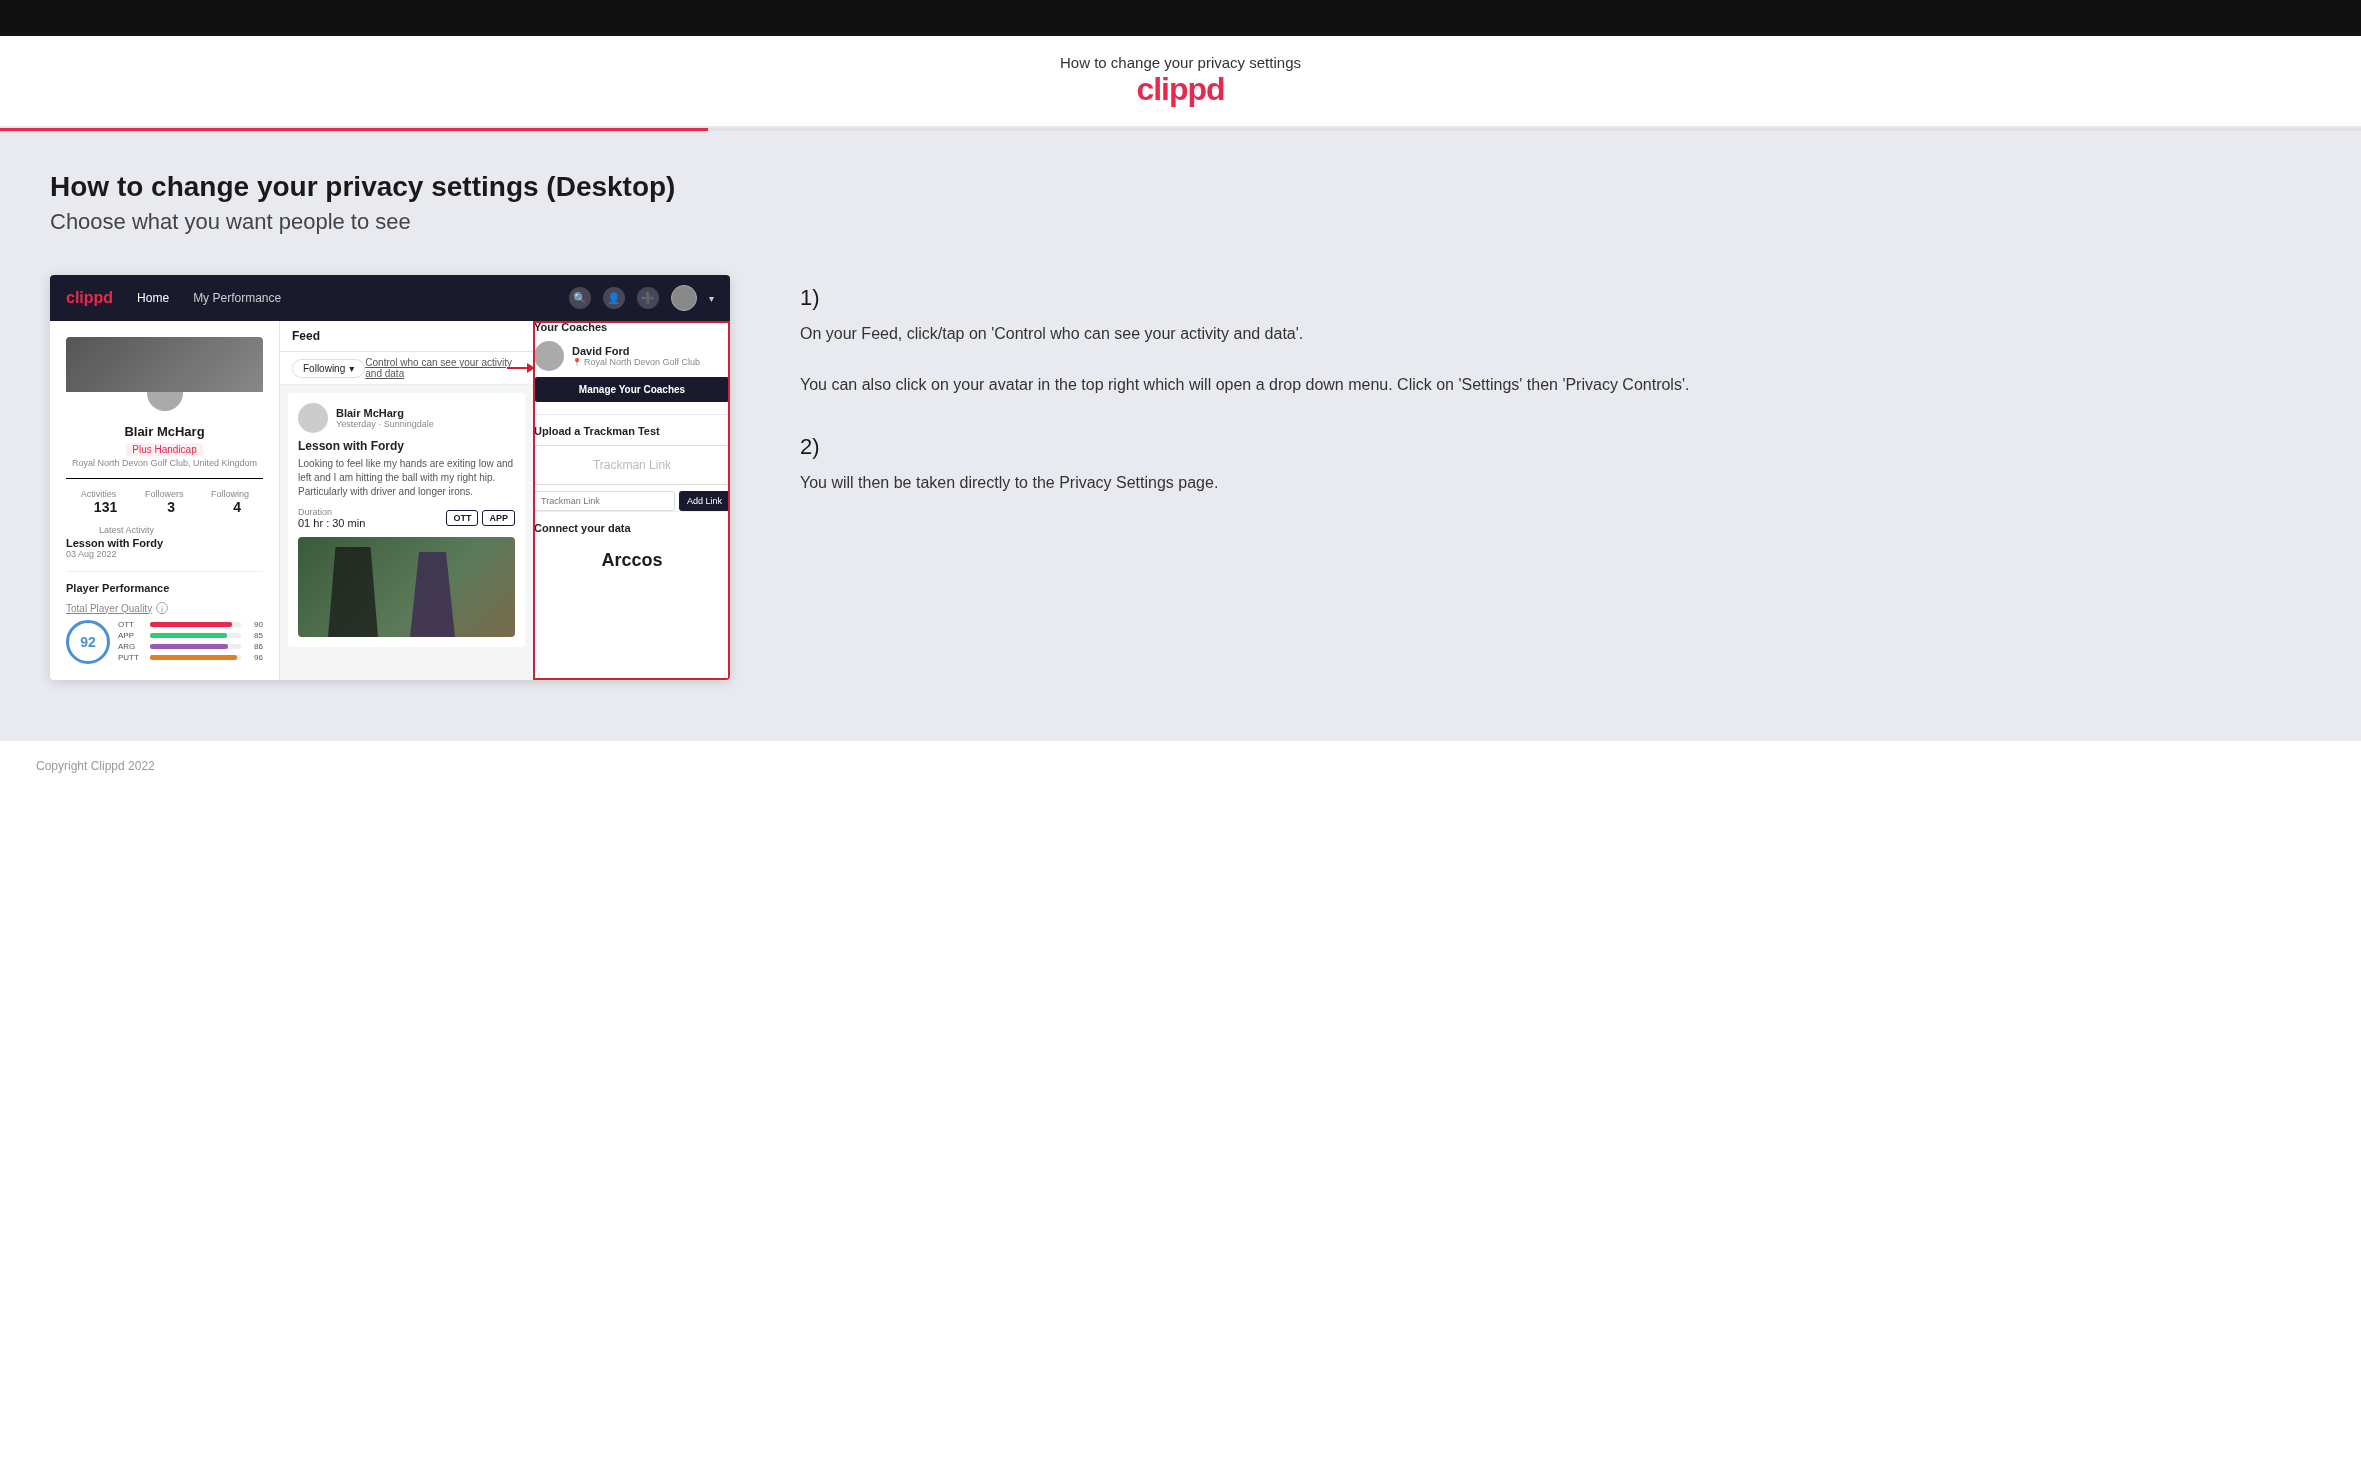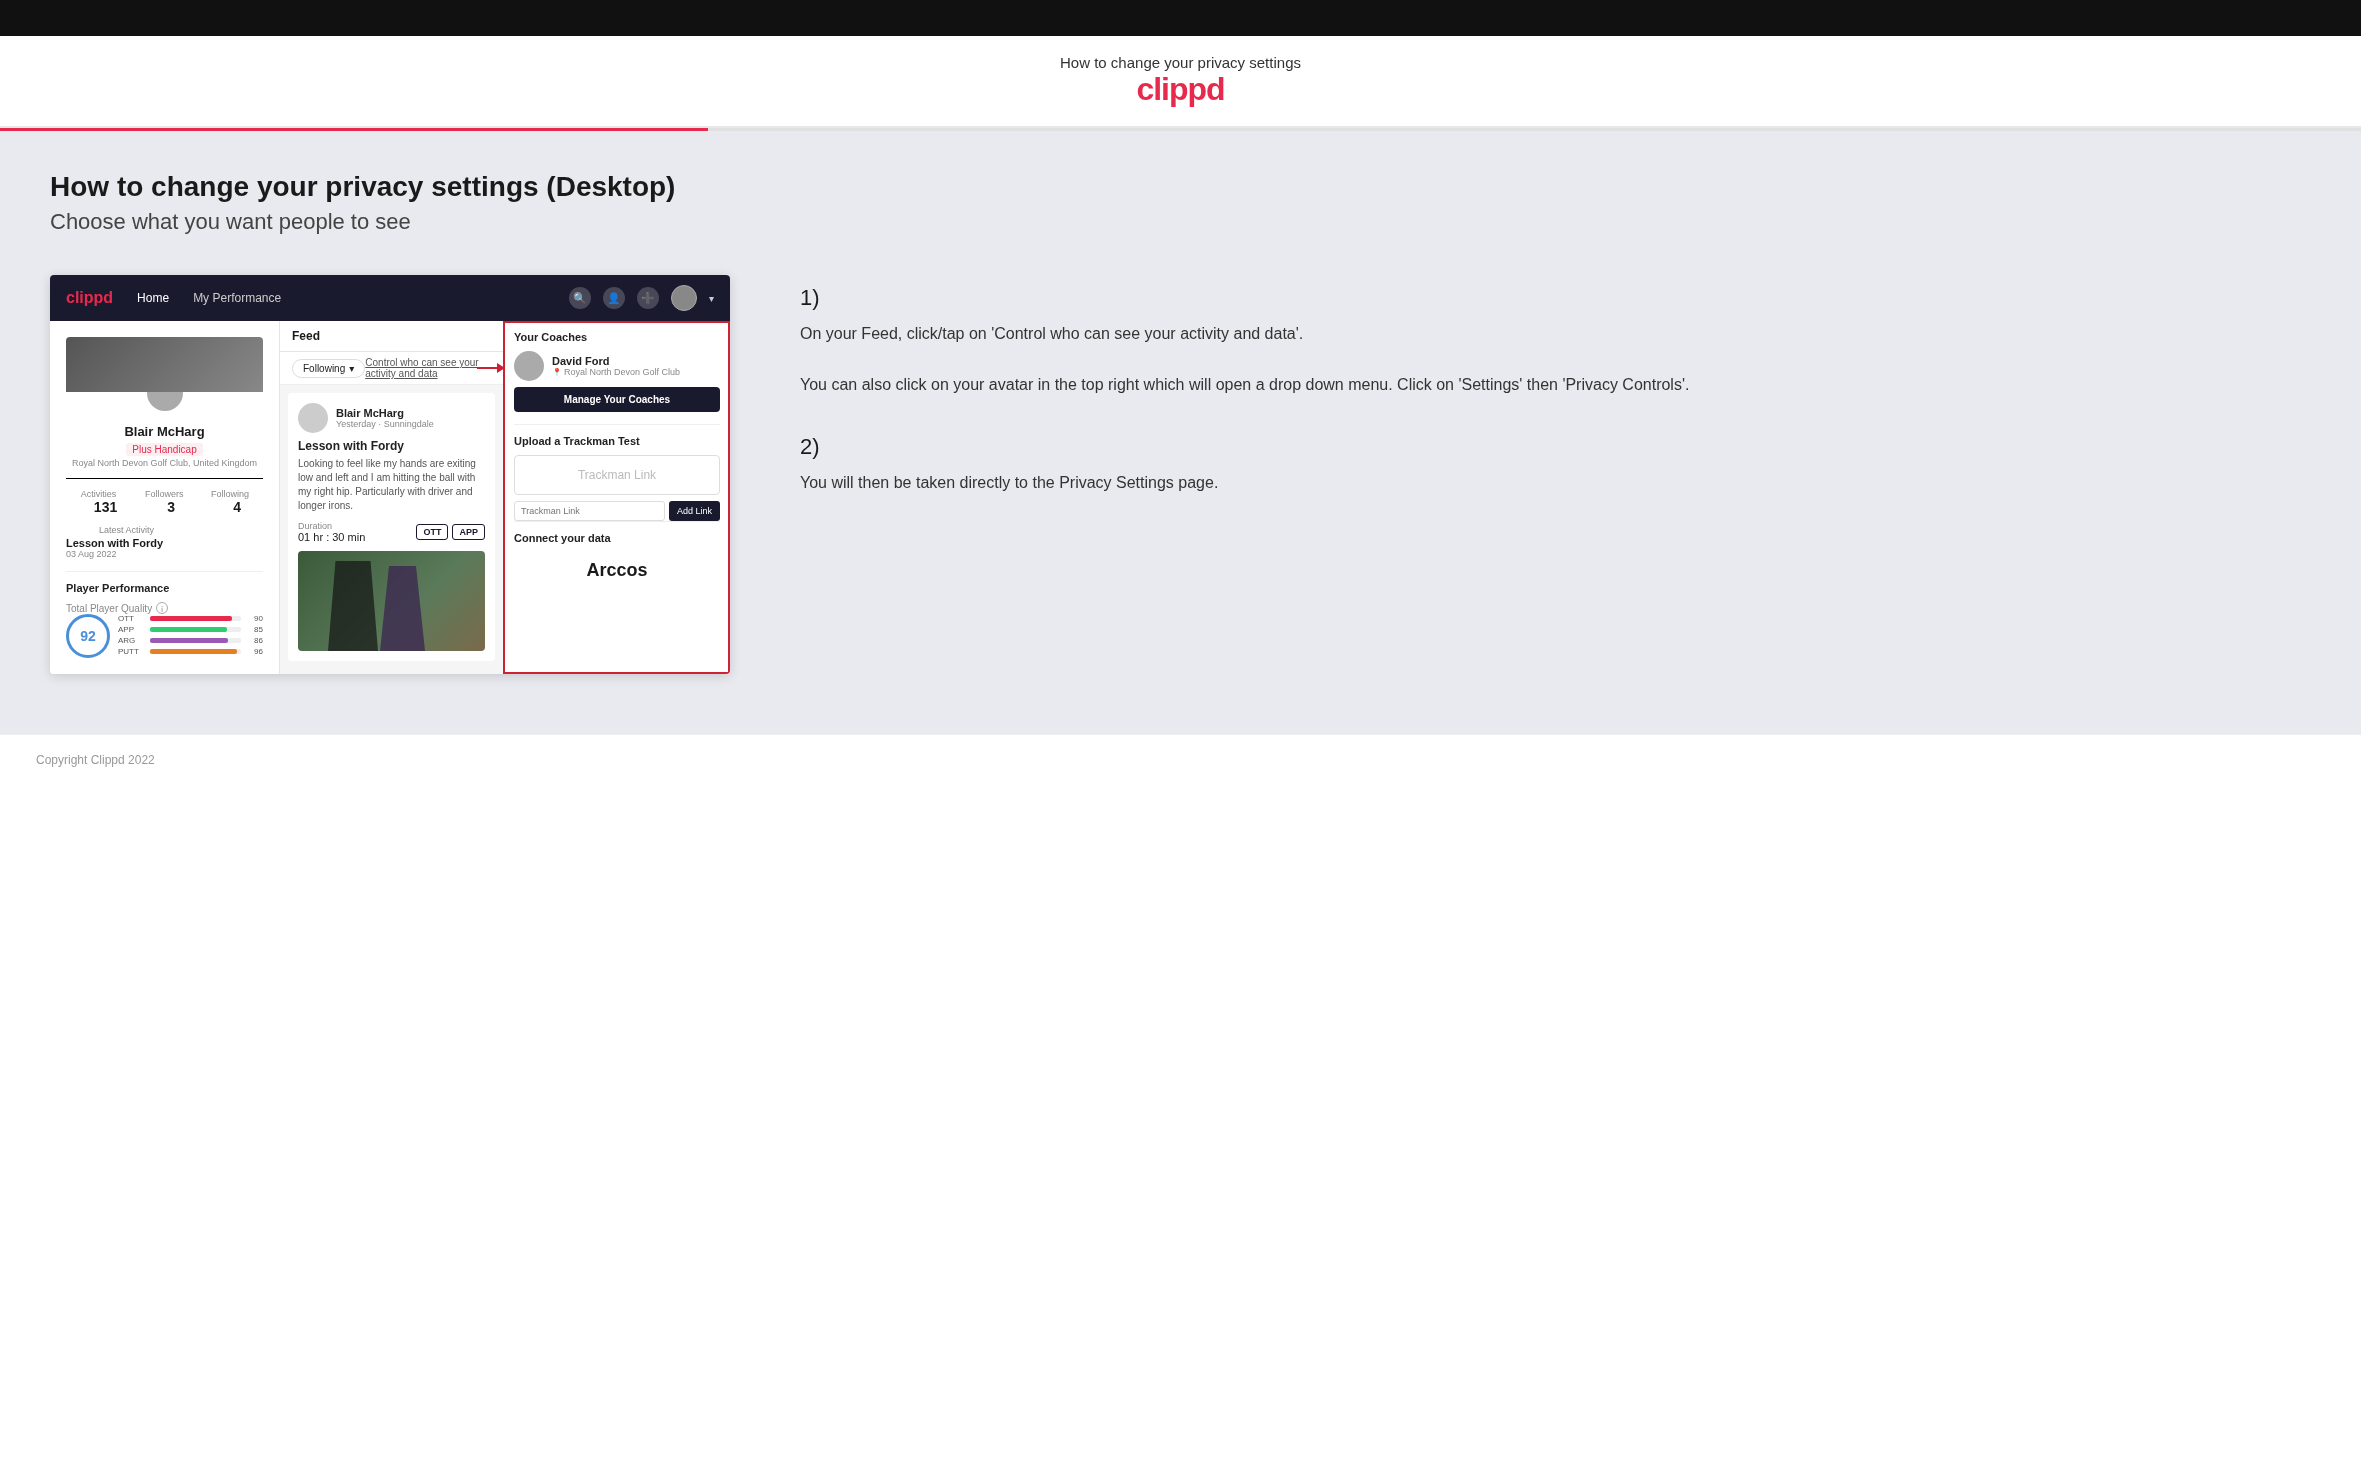--- a/index.html
+++ b/index.html
@@ -61,21 +61,21 @@
     .profile-stats { display: flex; justify-content: space-around; border-top: 1px solid #000000; padding-top: 10px; margin-bottom: 10px; }
     .stat-item { text-align: center; }
     .stat-label { font-size: 9px; color: #888; }
     .stat-value { font-size: 14px; font-weight: 700; color: #1a1a1a; margin-left: 14px; }
     .latest-activity { font-size: 9px; color: #888; margin-bottom: 2px; margin-left: 33px; }
     .activity-name { font-size: 11px; font-weight: 600; color: #1a1a1a; }
     .activity-date { font-size: 9px; color: #888; }
 
     .player-perf { margin-top: 12px; border-top: 1px solid #eee; padding-top: 10px; }
     .perf-title { font-size: 11px; font-weight: 600; margin-bottom: 8px; }
-    .total-quality { font-size: 10px; color: #888; margin-bottom: 0; display: flex; align-items: center; gap: 4px; }
+    .total-quality { font-size: 10px; color: #888; margin-bottom: 6px; display: flex; align-items: center; gap: 4px; text-decoration: underline; }
     .quality-row { display: flex; align-items: center; gap: 8px; }
     .quality-circle { width: 44px; height: 44px; border-radius: 50%; border: 3px solid #4a90d9; display: flex; align-items: center; justify-content: center; font-size: 14px; font-weight: 700; color: #4a90d9; flex-shrink: 0; }
     .quality-bars { flex: 1; }
     .bar-row { display: flex; align-items: center; gap: 4px; margin-bottom: 2px; font-size: 8px; }
     .bar-label { width: 28px; color: #555; }
     .bar-track { flex: 1; height: 5px; background: #eee; border-radius: 2px; position: relative; }
     .bar-fill { height: 100%; border-radius: 2px; }
     .bar-value { width: 18px; text-align: right; color: #555; font-size: 8px; }
 
     
@@ -93,21 +93,21 @@
     .post-meta { font-size: 9px; color: #888; }
     .post-title { font-size: 12px; font-weight: 600; margin-bottom: 4px; }
     .post-body { font-size: 10px; color: #555; margin-bottom: 8px; line-height: 1.4; }
     .duration-row { display: flex; align-items: center; justify-content: space-between; margin-bottom: 8px; }
     .duration-label { font-size: 9px; color: #888; }
     .duration-value { font-size: 11px; color: #1a1a1a; }
     .tag-btn { border: 1px solid #1a1a2e; border-radius: 3px; padding: 2px 6px; font-size: 9px; font-weight: 600; color: #1a1a2e; }
     .post-image { border-radius: 4px; overflow: hidden; height: 100px; background: linear-gradient(135deg, #3a5a3a 0%, #5a7a5a 60%, #7a6a4a 100%); position: relative; }
 
     
-    .right-panel { width: 227px; padding: 10px; background: #fff; border-left: 1px solid #e5e5e5; flex-shrink: 0; overflow: hidden; }
+    .right-panel { width: 197px; background: #fff; border-left: 1px solid #e5e5e5; flex-shrink: 0; overflow: hidden; }
     .right-section { margin-bottom: 12px; }
     .right-section-title { font-size: 11px; font-weight: 600; margin-bottom: 8px; }
     .coach-item { display: flex; align-items: center; gap: 8px; margin-bottom: 6px; }
     .coach-avatar { width: 30px; height: 30px; border-radius: 50%; background: #aaa; flex-shrink: 0; }
     .coach-name { font-size: 11px; font-weight: 600; }
     .coach-club { font-size: 9px; color: #888; display: flex; align-items: center; gap: 2px; }
     .manage-coaches-btn { background: #1a1a2e; color: #fff; border: none; border-radius: 4px; padding: 7px; width: 100%; font-size: 10px; font-weight: 600; cursor: pointer; }
 
     .trackman-section { border-top: 1px solid #eee; padding-top: 10px; }
     .trackman-link-box { border: 1px solid #ddd; border-radius: 4px; padding: 12px 8px; text-align: center; color: #bbb; font-size: 12px; margin-bottom: 6px; }

